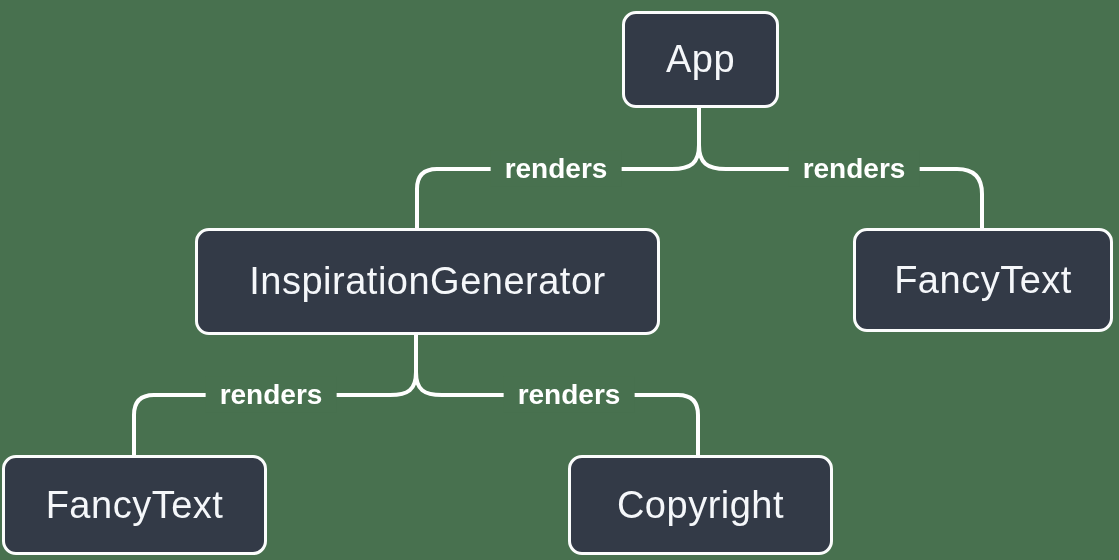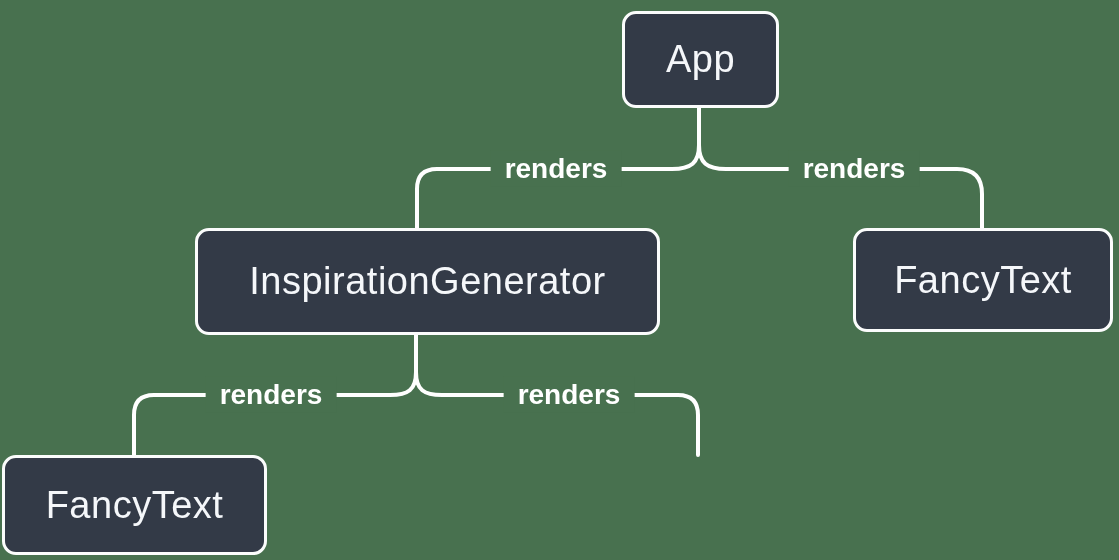--- a/index.html
+++ b/index.html
@@ -70,20 +70,23 @@
   </div>
 
   <div class="node node-ft-top">
     <span>FancyText</span>
   </div>
 
   <div class="node node-ft-bottom">
     <span>FancyText</span>
   </div>
 
+  <div class="node node-copyright">
+    <span>Copyright</span>
+  </div>
 
   <div class="edge-label lbl-1">renders</div>
 
   <div class="edge-label lbl-2">renders</div>
 
   <div class="edge-label lbl-3">renders</div>
 
   <div class="edge-label lbl-4">renders</div>
 
 </div>

